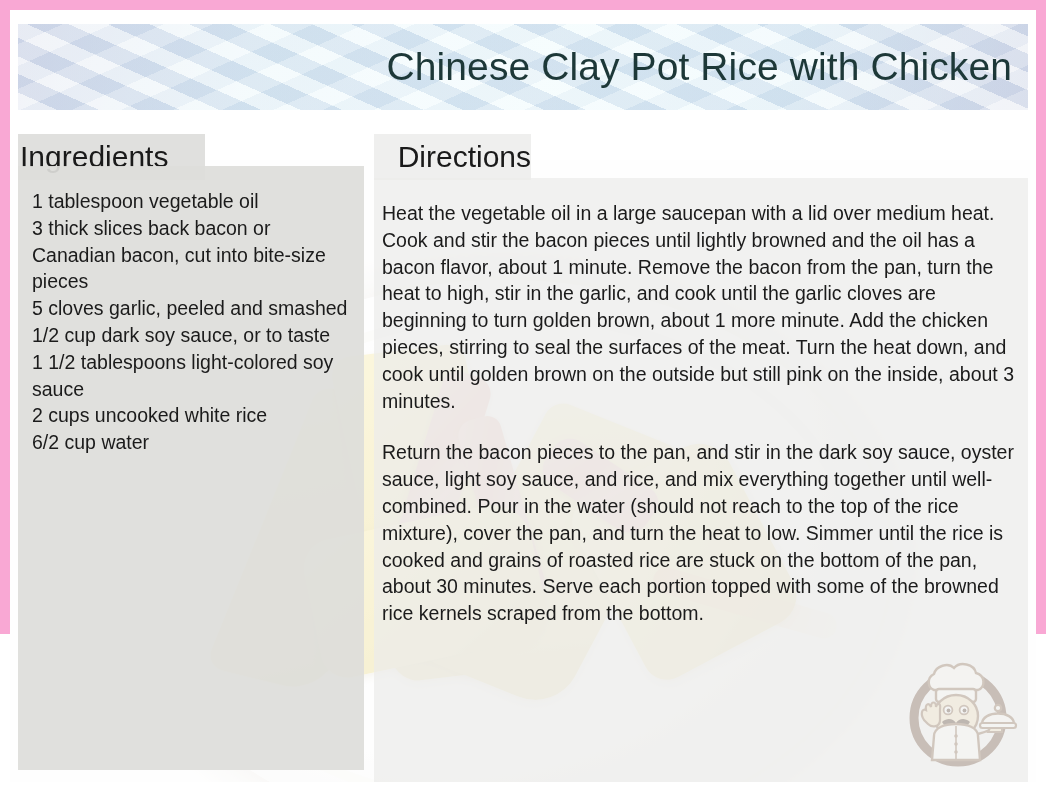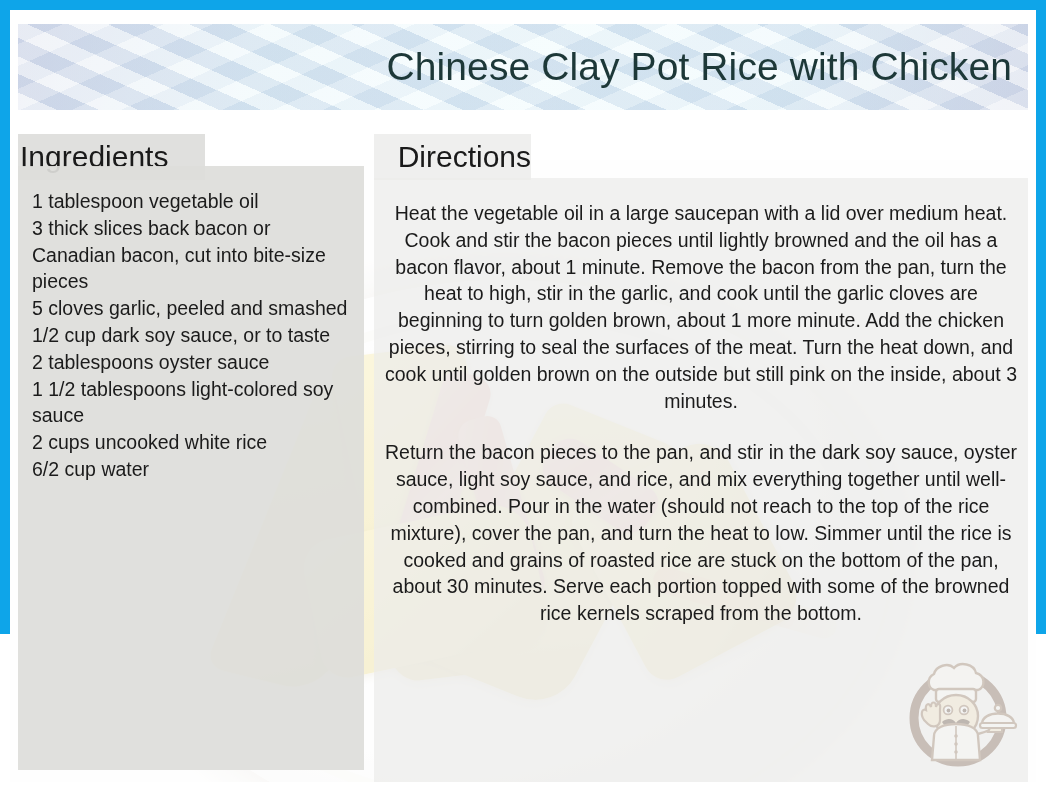--- a/index.html
+++ b/index.html
@@ -11,21 +11,21 @@
     overflow: hidden;
     font-family: "Liberation Sans", sans-serif;
     background: #ffffff;
   }
 
   
   .slide {
     position: relative;
     width: 1046px;
     height: 634px;
-    background: #0ea5e9;
+    background: #f9a8d4;
   }
   .slide-inner {
     position: absolute;
     left: 10px;  top: 10px;
     width: 1026px; height: 772px;
     background: #ffffff;
     overflow: hidden;
   }
 
   
@@ -167,21 +167,21 @@
   .ing-list { list-style: none; }
   .ing-list li {
     font-size: 19.5px;
     line-height: 26.8px;
     color: #1b1b1b;
   }
   .dir-para {
     font-size: 19.5px;
     line-height: 26.8px;
     color: #1b1b1b;
-    text-align: center;
+    text-align: left;
   }
   .dir-para + .dir-para { margin-top: 25px; }
 
   
   .chef-logo {
     position: absolute;
     right: 14px; bottom: 10px;
     width: 128px; height: 128px;
     opacity: 0.30;
   }
@@ -214,21 +214,20 @@
 
     <div class="panel-header ing-header">
       <span class="panel-header-label">Ingredients</span>
     </div>
     <div class="ing-body">
       <ul class="ing-list">
         <li>1 tablespoon vegetable oil</li>
         <li>3 thick slices back bacon or Canadian bacon, cut into bite-size pieces</li>
         <li>5 cloves garlic, peeled and smashed</li>
         <li>1/2 cup dark soy sauce, or to taste</li>
-        <li>2 tablespoons oyster sauce</li>
         <li>1 1/2 tablespoons light-colored soy sauce</li>
         <li>2 cups uncooked white rice</li>
         <li>6/2 cup water</li>
       </ul>
     </div>
 
     <div class="panel-header dir-header">
       <span class="panel-header-label">Directions</span>
     </div>
     <div class="dir-body">

